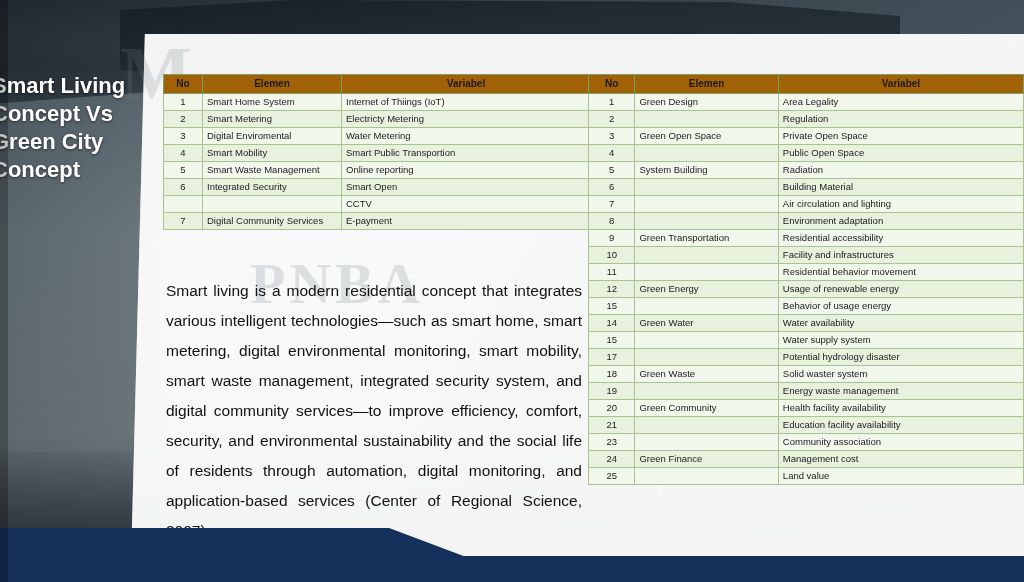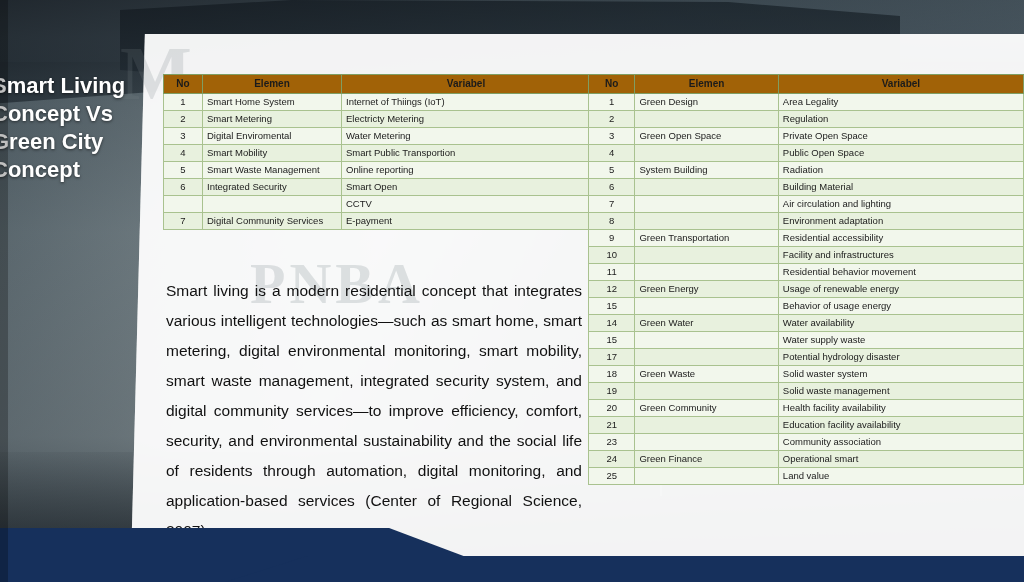--- a/index.html
+++ b/index.html
@@ -337,56 +337,56 @@
           <td class="c-va">Behavior of usage energy</td>
         </tr>
         <tr>
           <td class="c-no">14</td>
           <td class="c-el">Green Water</td>
           <td class="c-va">Water availability</td>
         </tr>
         <tr>
           <td class="c-no">15</td>
           <td class="c-el"></td>
-          <td class="c-va">Water supply waste</td>
+          <td class="c-va">Water supply system</td>
         </tr>
         <tr>
           <td class="c-no">17</td>
           <td class="c-el"></td>
           <td class="c-va">Potential hydrology disaster</td>
         </tr>
         <tr>
           <td class="c-no">18</td>
           <td class="c-el">Green Waste</td>
           <td class="c-va">Solid waster system</td>
         </tr>
         <tr>
           <td class="c-no">19</td>
           <td class="c-el"></td>
-          <td class="c-va">Solid waste management</td>
+          <td class="c-va">Energy waste management</td>
         </tr>
         <tr>
           <td class="c-no">20</td>
           <td class="c-el">Green Community</td>
           <td class="c-va">Health facility availability</td>
         </tr>
         <tr>
           <td class="c-no">21</td>
           <td class="c-el"></td>
           <td class="c-va">Education facility availability</td>
         </tr>
         <tr>
           <td class="c-no">23</td>
           <td class="c-el"></td>
           <td class="c-va">Community association</td>
         </tr>
         <tr>
           <td class="c-no">24</td>
           <td class="c-el">Green Finance</td>
-          <td class="c-va">Operational smart</td>
+          <td class="c-va">Management cost</td>
         </tr>
         <tr>
           <td class="c-no">25</td>
           <td class="c-el"></td>
           <td class="c-va">Land value</td>
         </tr>
       </tbody>
   </table>
 
   <div class="para">Smart living is a modern residential concept that integrates various intelligent technologies—such as smart home, smart metering, digital environmental monitoring, smart mobility, smart waste management, integrated security system, and digital community services—to improve efficiency, comfort, security, and environmental sustainability and the social life of residents through automation, digital monitoring, and application-based services (Center of Regional Science, 2007).</div>

